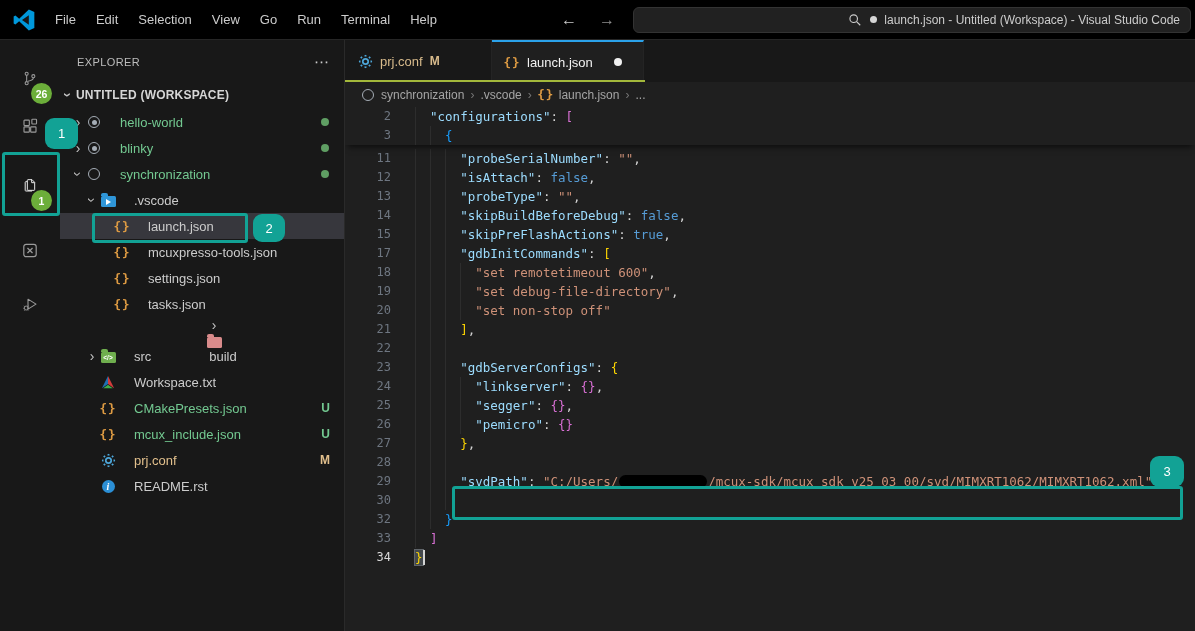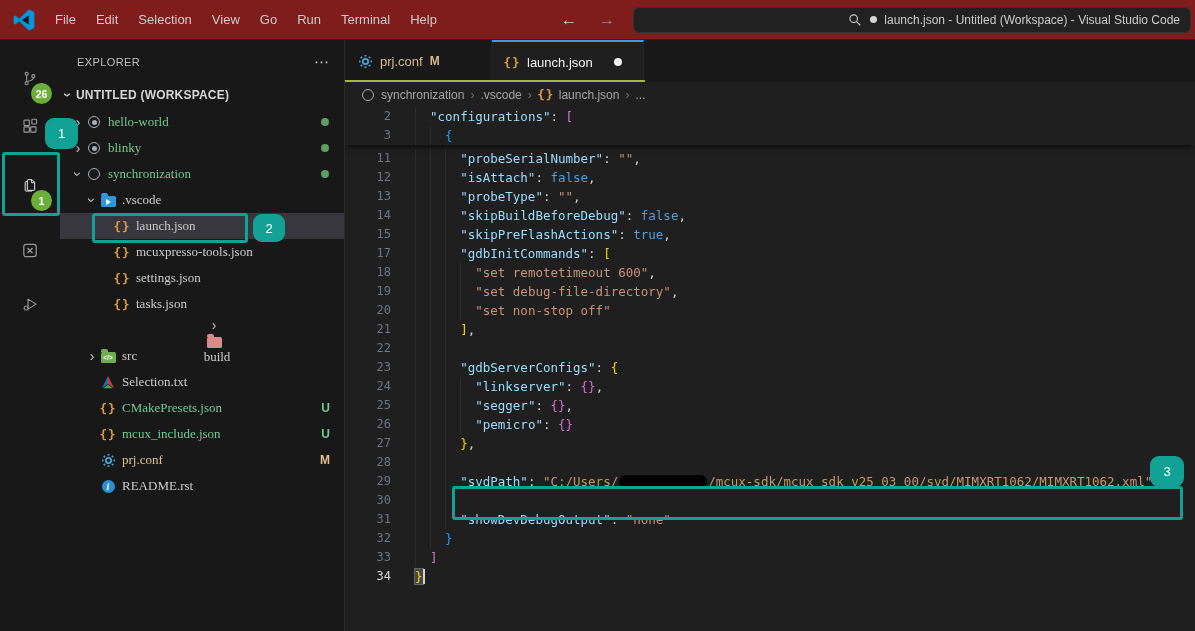--- a/index.html
+++ b/index.html
@@ -3,21 +3,21 @@
 <meta charset="utf-8">
 <style>
   * { margin:0; padding:0; box-sizing:border-box; }
   html,body { background:#101010; }
   body { font-family:"Liberation Sans", sans-serif; }
   #window {
     position:relative; width:1195px; height:631px; background:#1f1f1f;
     overflow:hidden; color:#cccccc;
   }
   
-  #titlebar{position:absolute;left:0;top:0;width:1195px;height:40px;background:#7f1d1d;
+  #titlebar{position:absolute;left:0;top:0;width:1195px;height:40px;background:#000000;
     display:flex;align-items:center;border-bottom:1px solid #262626;}
   #vscode-logo{width:22px;height:22px;margin:0 10px 0 13px;flex:0 0 auto;}
   .menu-item{padding:0 10px;font-size:13px;color:#cccccc;line-height:40px;cursor:default;}
   #nav-arrows{margin-left:auto;display:flex;align-items:center;gap:22px;margin-right:18px;font-size:16px;}
   #nav-back{color:#cccccc;} #nav-fwd{color:#8f8f8f;}
   #command-center{width:558px;height:26px;margin-right:4px;background:#212121;border:1px solid #333333;
     border-radius:6px;display:flex;align-items:center;justify-content:flex-end;padding-right:10px;gap:7px;
     font-size:12px;color:#cccccc;white-space:nowrap;overflow:hidden;}
   .dirty-dot{width:7px;height:7px;border-radius:50%;background:#d6d6d6;display:inline-block;flex:0 0 auto;}
   
@@ -28,21 +28,21 @@
   
   #sidebar{position:absolute;left:60px;top:40px;width:285px;height:591px;background:#181818;border-right:1px solid #2a2a2a;}
   #sidebar-header{position:absolute;left:0;top:10px;width:100%;height:24px;display:flex;align-items:center;}
   #sidebar-title{margin-left:17px;font-size:11px;letter-spacing:.4px;color:#bdbdbd;}
   #sidebar-actions{margin-left:auto;margin-right:14px;font-size:15px;color:#cccccc;letter-spacing:1px;}
   #workspace-row{position:absolute;left:0;top:44px;width:100%;height:22px;display:flex;align-items:center;
     font-size:12px;font-weight:bold;color:#d6d6d6;letter-spacing:.2px;}
   #tree{position:absolute;left:0;top:69px;width:100%;}
   .tree-row{position:relative;height:26px;display:flex;align-items:center;font-size:13px;color:#cccccc;white-space:nowrap;}
   .tree-row.selected{background:#37373d;}
-  .tree-label{margin-left:6px;font-family:Liberation Serif, serif;}
+  .tree-label{margin-left:18px;}
   .tree-label.green{color:#73c991;} .tree-label.modified{color:#e2c08d;}
   .tree-spacer{flex:1;}
   .tree-badge{margin-right:14px;font-size:12px;font-weight:bold;}
   .tree-badge.U{color:#73c991;} .tree-badge.M{color:#e2c08d;}
   .tree-dot{width:8px;height:8px;border-radius:50%;background:#5f9e63;margin-right:15px;}
   .chev{display:inline-block;width:16px;color:#c5c5c5;font-size:14px;text-align:center;flex:0 0 auto;}
   .chev::before{content:"›";display:inline-block;}
   .chev.down::before{transform:rotate(90deg);}
   .chev.none::before{content:"";}
   
@@ -280,21 +280,21 @@
         </div>
         <div class="tree-row" style="padding-left: 24px;">
           <span class="chev none"></span>
           <span class="ic">
             <svg viewBox="0 0 16 16" width="14" height="14">
               <polygon points="8,1 1,15 8,10.2" fill="#1f6fb2"></polygon>
               <polygon points="8,1 15,15 8,10.2" fill="#d23b3b"></polygon>
               <polygon points="2.5,15 13.5,15 8,11" fill="#3fae49"></polygon>
             </svg>
           </span>
-          <span class="tree-label">Selection.txt</span>
+          <span class="tree-label">Workspace.txt</span>
           <span class="tree-spacer"></span>
         </div>
         <div class="tree-row" style="padding-left: 24px;">
           <span class="chev none"></span>
           <span class="ic">
             <span class="braces">{}</span>
           </span>
           <span class="tree-label green">CMakePresets.json</span>
           <span class="tree-spacer"></span>
           <span class="tree-badge U">U</span>
@@ -405,21 +405,20 @@
           <div class="cl"><span class="ln">21</span><i class="g" style="left: calc(0ch + 70px);"></i><i class="g" style="left: calc(2ch + 70px);"></i><i class="g" style="left: calc(4ch + 70px);"></i><span class="ct" style="padding-left: 6ch;"><span class="tk-b1">]</span><span class="tk-p">,</span></span></div>
           <div class="cl"><span class="ln">22</span><i class="g" style="left: calc(0ch + 70px);"></i><i class="g" style="left: calc(2ch + 70px);"></i><i class="g" style="left: calc(4ch + 70px);"></i><span class="ct" style="padding-left: 0ch;"></span></div>
           <div class="cl"><span class="ln">23</span><i class="g" style="left: calc(0ch + 70px);"></i><i class="g" style="left: calc(2ch + 70px);"></i><i class="g" style="left: calc(4ch + 70px);"></i><span class="ct" style="padding-left: 6ch;"><span class="tk-k">"gdbServerConfigs"</span><span class="tk-p">: </span><span class="tk-b1">{</span></span></div>
           <div class="cl"><span class="ln">24</span><i class="g" style="left: calc(0ch + 70px);"></i><i class="g" style="left: calc(2ch + 70px);"></i><i class="g" style="left: calc(4ch + 70px);"></i><i class="g" style="left: calc(6ch + 70px);"></i><span class="ct" style="padding-left: 8ch;"><span class="tk-k">"linkserver"</span><span class="tk-p">: </span><span class="tk-b2">{}</span><span class="tk-p">,</span></span></div>
           <div class="cl"><span class="ln">25</span><i class="g" style="left: calc(0ch + 70px);"></i><i class="g" style="left: calc(2ch + 70px);"></i><i class="g" style="left: calc(4ch + 70px);"></i><i class="g" style="left: calc(6ch + 70px);"></i><span class="ct" style="padding-left: 8ch;"><span class="tk-k">"segger"</span><span class="tk-p">: </span><span class="tk-b2">{}</span><span class="tk-p">,</span></span></div>
           <div class="cl"><span class="ln">26</span><i class="g" style="left: calc(0ch + 70px);"></i><i class="g" style="left: calc(2ch + 70px);"></i><i class="g" style="left: calc(4ch + 70px);"></i><i class="g" style="left: calc(6ch + 70px);"></i><span class="ct" style="padding-left: 8ch;"><span class="tk-k">"pemicro"</span><span class="tk-p">: </span><span class="tk-b2">{}</span></span></div>
           <div class="cl"><span class="ln">27</span><i class="g" style="left: calc(0ch + 70px);"></i><i class="g" style="left: calc(2ch + 70px);"></i><i class="g" style="left: calc(4ch + 70px);"></i><span class="ct" style="padding-left: 6ch;"><span class="tk-b1">}</span><span class="tk-p">,</span></span></div>
           <div class="cl"><span class="ln">28</span><i class="g" style="left: calc(0ch + 70px);"></i><i class="g" style="left: calc(2ch + 70px);"></i><i class="g" style="left: calc(4ch + 70px);"></i><span class="ct" style="padding-left: 0ch;"></span></div>
           <div class="cl"><span class="ln">29</span><i class="g" style="left: calc(0ch + 70px);"></i><i class="g" style="left: calc(2ch + 70px);"></i><i class="g" style="left: calc(4ch + 70px);"></i><span class="ct" style="padding-left: 6ch;"><span class="tk-k">"svdPath"</span><span class="tk-p">: </span><span class="tk-s">"C:/Users/</span><span class="tk-x"></span><span class="tk-s">/mcux-sdk/mcux_sdk_v25_03_00/svd/MIMXRT1062/MIMXRT1062.xml"</span><span class="tk-p">,</span></span></div>
           <div class="cl"><span class="ln">30</span><i class="g" style="left: calc(0ch + 70px);"></i><i class="g" style="left: calc(2ch + 70px);"></i><i class="g" style="left: calc(4ch + 70px);"></i><span class="ct" style="padding-left: 0ch;"></span></div>
-          <div class="cl"><span class="ln">31</span><i class="g" style="left: calc(0ch + 70px);"></i><i class="g" style="left: calc(2ch + 70px);"></i><i class="g" style="left: calc(4ch + 70px);"></i><span class="ct" style="padding-left: 6ch;"><span class="tk-k">"showDevDebugOutput"</span><span class="tk-p">: </span><span class="tk-s">"none"</span></span></div>
           <div class="cl"><span class="ln">32</span><i class="g" style="left: calc(0ch + 70px);"></i><i class="g" style="left: calc(2ch + 70px);"></i><span class="ct" style="padding-left: 4ch;"><span class="tk-b3">}</span></span></div>
           <div class="cl"><span class="ln">33</span><i class="g" style="left: calc(0ch + 70px);"></i><span class="ct" style="padding-left: 2ch;"><span class="tk-b2">]</span></span></div>
           <div class="cl"><span class="ln active">34</span><span class="ct" style="padding-left: 0ch;"><span class="tk-b1 match">}</span><span class="cursor"></span></span></div>
         </div>
     </div>
   </div>
 
   <div class="ann-box" style="left:2px;top:152px;width:58px;height:64px;"></div>
   <div class="ann-badge" style="left:45px;top:118px;width:33px;height:31px;">1</div>
   <div class="ann-box" style="left:92px;top:213px;width:156px;height:30px;"></div>

